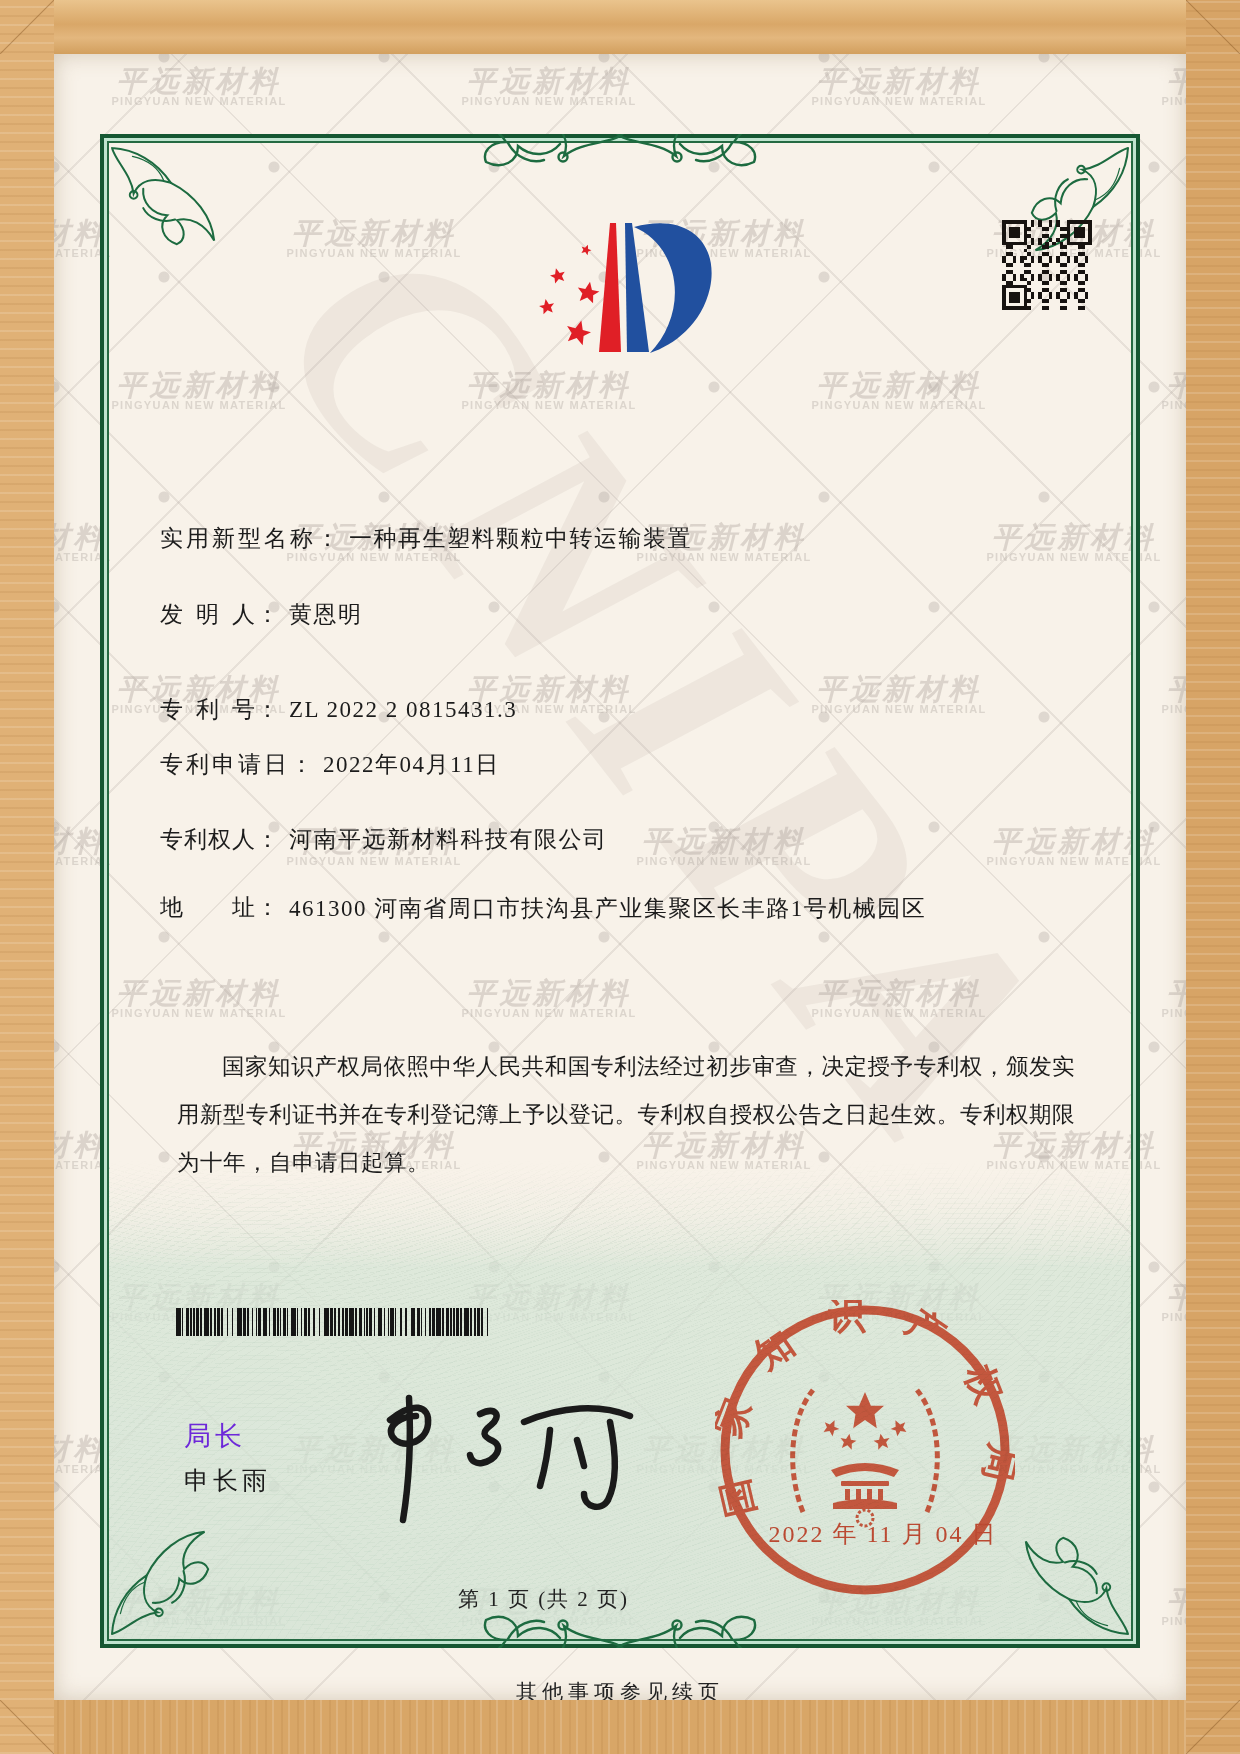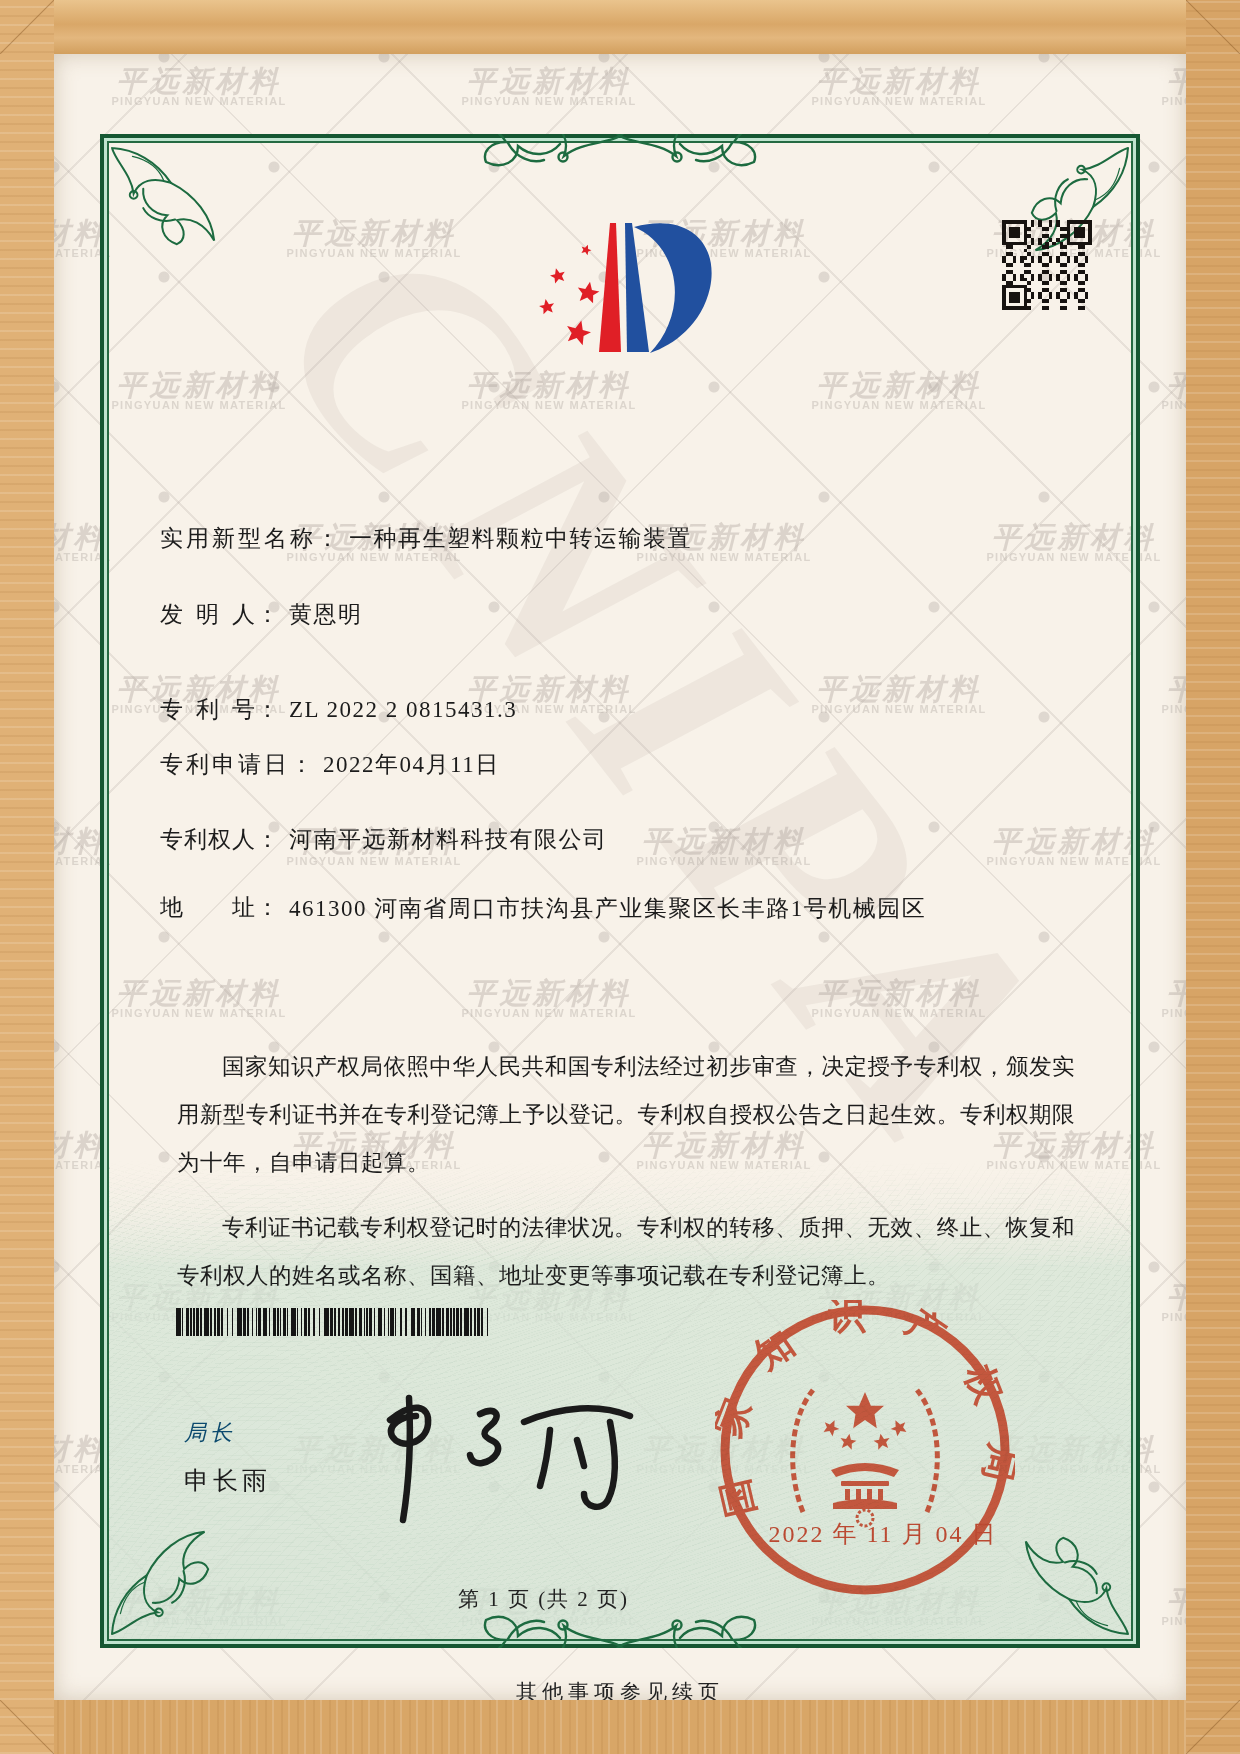--- a/index.html
+++ b/index.html
@@ -65,21 +65,21 @@
   .colon{padding-right:9px;}
   .fvalue{letter-spacing:1.5px;}
   .addr-row{display:flex;align-items:flex-start;white-space:normal;}
   .addr-value{width:656px;line-height:35px;letter-spacing:1.5px;}
   .grant2{position:absolute;left:465px;top:0;}
   .body-p{position:absolute;left:106px;width:932px;font-size:22.5px;line-height:48px;
           color:#1c1c1c;text-align:justify;letter-spacing:.5px;}
   .body-p p{margin:17px;text-indent:2em;}
   .barcode{position:absolute;left:122px;top:1254px;width:320px;height:28px;display:flex;align-items:stretch;}
   .barcode div{background:#151515;}
-  .signer-title{position:absolute;left:130px;top:1364px;font-size:22px;letter-spacing:4px;color:#0c4a6e;font-style:italic;}
+  .signer-title{position:absolute;left:130px;top:1364px;font-size:27px;letter-spacing:4px;color:#6d28d9;}
   .signer-name{position:absolute;left:130px;top:1410px;font-size:25px;letter-spacing:4px;color:#1c1c1c;}
   .sig-svg{position:absolute;left:318px;top:1338px;width:270px;height:135px;}
   .seal{position:absolute;left:661px;top:1246px;width:300px;height:300px;mix-blend-mode:multiply;opacity:.93;}
   .page-note{position:absolute;left:46px;top:1531px;width:887px;text-align:center;
              font-size:21px;letter-spacing:2px;color:#222;}
   .cont-note{position:absolute;left:0;top:1624px;width:1132px;text-align:center;
              font-size:21px;letter-spacing:5px;color:#222;}
 </style>
 </head>
 <body>
@@ -587,21 +587,20 @@
       <span class="jlabel">专利权人</span><span class="colon">：</span><span class="fvalue">河南平远新材料科技有限公司</span>
     </div>
     <div class="frow addr-row" style="top:837px">
       <span class="jlabel">地址</span>
         <span class="colon">：</span>
         <span class="fvalue addr-value">461300 河南省周口市扶沟县产业集聚区长丰路1号机械园区</span>
     </div>
 
     <div class="body-p" style="top:972px">
       <p>国家知识产权局依照中华人民共和国专利法经过初步审查，决定授予专利权，颁发实用新型专利证书并在专利登记簿上予以登记。专利权自授权公告之日起生效。专利权期限为十年，自申请日起算。</p>
-      <p>专利证书记载专利权登记时的法律状况。专利权的转移、质押、无效、终止、恢复和专利权人的姓名或名称、国籍、地址变更等事项记载在专利登记簿上。</p>
     </div>
 
     <div class="barcode" id="barcode">
         <div style="width: 4.65px; margin-right: 1.25px;"></div>
         <div style="width: 1.55px; margin-right: 2.5px;"></div>
         <div style="width: 3.1px; margin-right: 1.25px;"></div>
         <div style="width: 1.55px; margin-right: 1.25px;"></div>
         <div style="width: 1.55px; margin-right: 1.25px;"></div>
         <div style="width: 3.1px; margin-right: 1.25px;"></div>
         <div style="width: 1.55px; margin-right: 2.5px;"></div>

